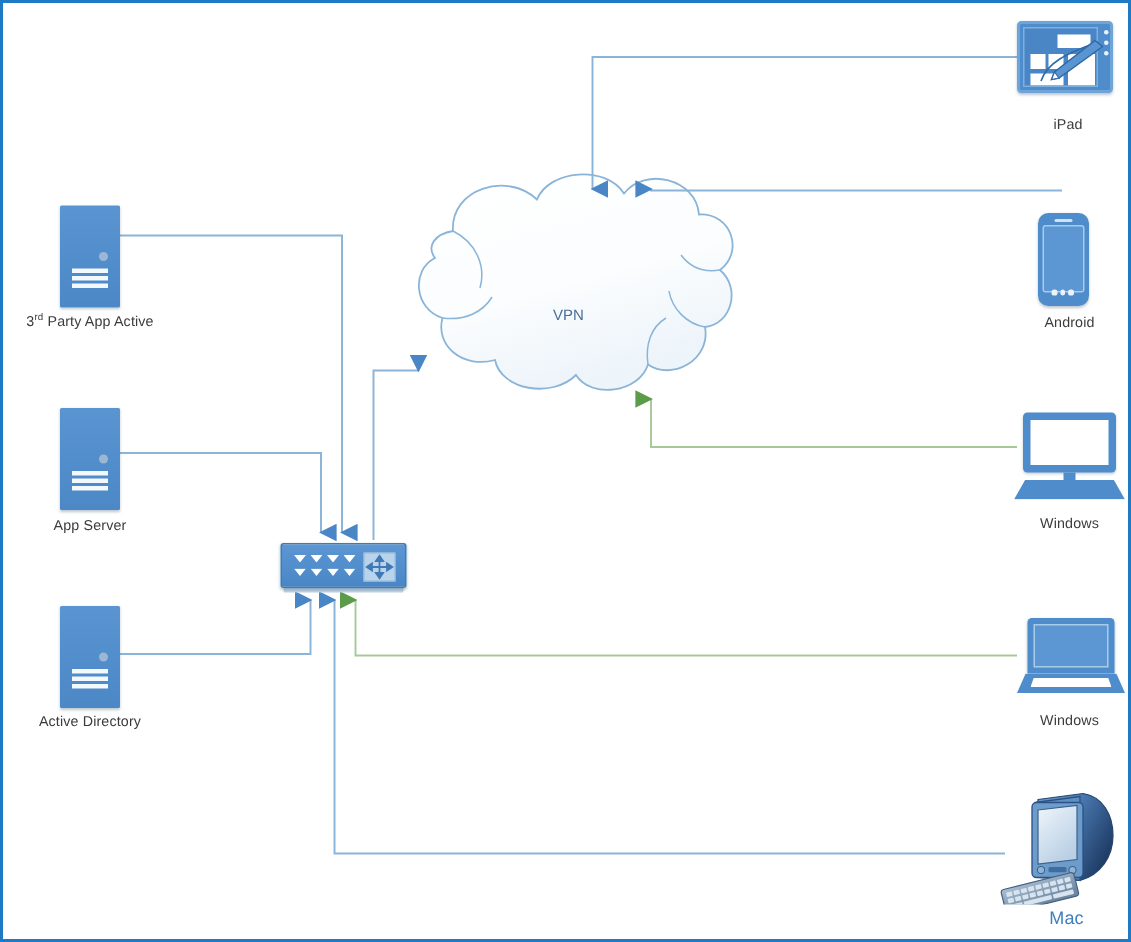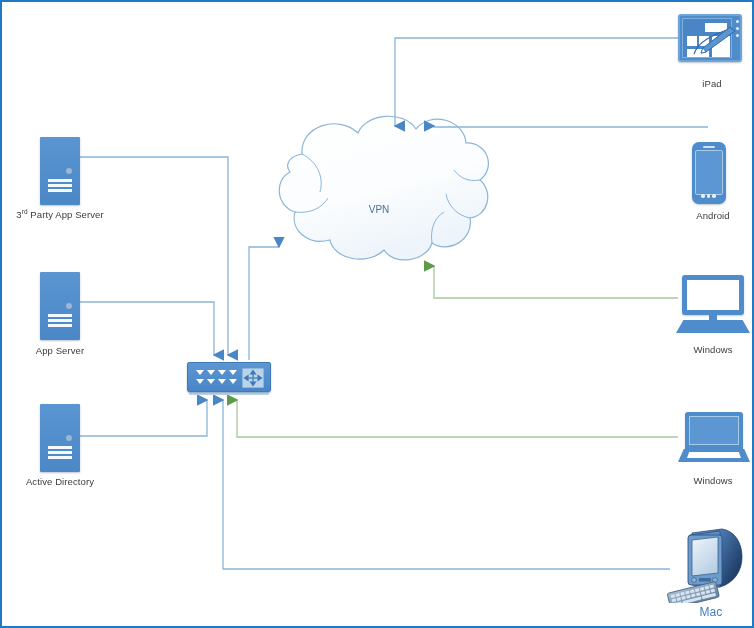--- a/index.html
+++ b/index.html
@@ -248,21 +248,21 @@
     <text x="377" y="211" text-anchor="middle" font-family="Liberation Sans, sans-serif" font-size="10" fill="#4a6f95">VPN</text>
   </svg>
 
   <div class="server node" style="left:38px; top:135px;">
     <div class="body"></div>
     <div class="dot"></div>
     <div class="bar b1"></div>
     <div class="bar b2"></div>
     <div class="bar b3"></div>
   </div>
-  <div class="label lbl-srv3"><span>3</span><sup>rd</sup><span> Party App Server</span></div>
+  <div class="label lbl-srv3"><span>3</span><sup>rd</sup><span> Party App Active</span></div>
 
   <div class="server node" style="left:38px; top:270px;">
     <div class="body"></div>
     <div class="dot"></div>
     <div class="bar b1"></div>
     <div class="bar b2"></div>
     <div class="bar b3"></div>
   </div>
   <div class="label lbl-app">App Server</div>
 

